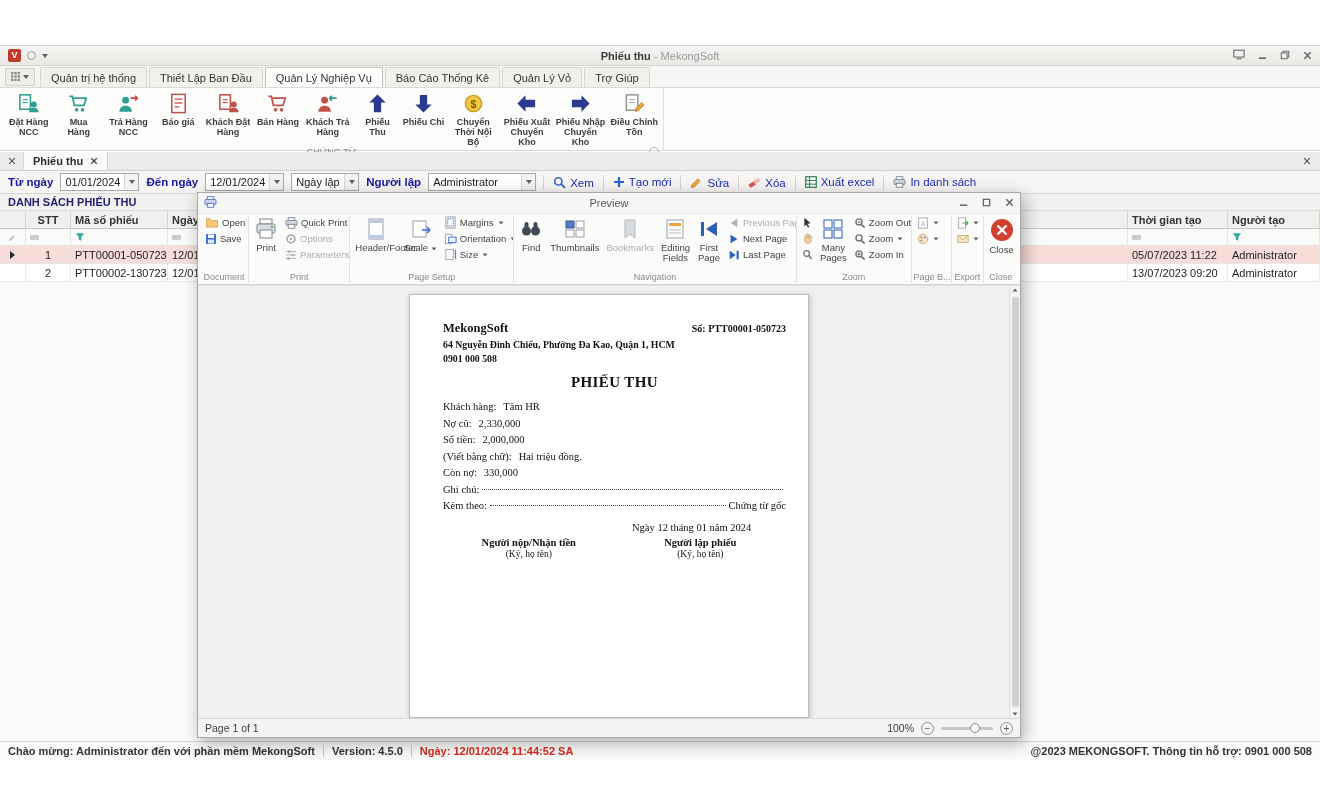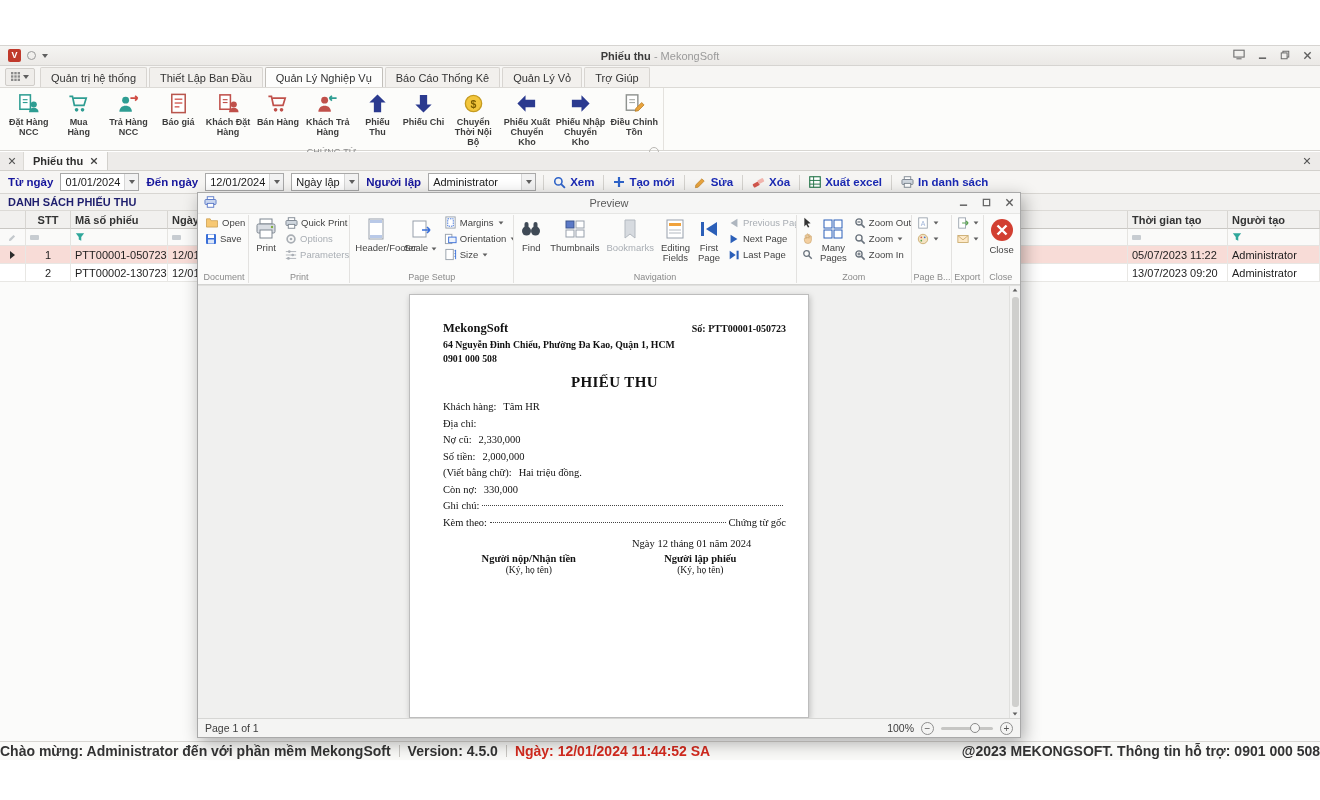--- a/index.html
+++ b/index.html
@@ -52,21 +52,21 @@
 .dt-right{width:26px;display:flex;align-items:center;justify-content:center}
 
 
 .filterbar{position:absolute;top:171px;left:0;width:100%;height:23px;background:#f6f5f3;
   border-bottom:1px solid #d8d6d2;display:flex;align-items:center;padding:0 8px;gap:7px;font-size:11.5px}
 .flabel{color:#16169c;font-weight:bold;white-space:nowrap}
 .dateedit{display:flex;align-items:center;height:18px;background:#fff;border:1px solid #a9a9a9}
 .dateedit .val{padding:0 4px;font-size:11px;color:#1c1c1c;white-space:nowrap}
 .darr{width:14px;height:100%;display:flex;align-items:center;justify-content:center;border-left:1px solid #d6d6d6;background:#f2f2f2}
 .fsep{width:1px;height:15px;background:#d4d2ce}
-.fbtn{display:flex;align-items:flex-start;gap:4px;color:#1b2ab4;font-weight:bold;font-size:11.5px;padding:0 2px;white-space:nowrap}
+.fbtn{display:flex;align-items:flex-end;gap:4px;color:#1b2ab4;font-weight:normal;font-size:11.5px;padding:0 2px;white-space:nowrap}
 
 
 .gridtitle{position:absolute;top:194px;left:0;width:100%;height:17px;background:#f2f1ef;display:flex;align-items:center;
   padding:0 8px;font-size:11px;font-weight:bold;color:#1f1f6e;border-bottom:1px solid #dcdad6}
 .grid{position:absolute;top:211px;left:0;width:100%;height:530px;background:#fbfbfa}
 .grow{display:grid;grid-template-columns:26px 45px 97px 1fr 100px 92px;height:18px}
 .grow>div{display:flex;align-items:center;padding:0 4px;font-size:11px;overflow:hidden;white-space:nowrap}
 .grow.header>div{background:#f1f0ee;border-right:1px solid #d7d5d1;border-bottom:1px solid #c9c7c3;font-weight:bold;color:#333}
 .grow.filterrow{height:17px}
 .grow.filterrow>div{background:#fafaf9;border-right:1px solid #e5e4e1;border-bottom:1px solid #e5e4e1;gap:2px}
@@ -122,21 +122,21 @@
 .rline .vl{margin-left:7px}
 .dots{flex:1;border-bottom:1px dotted #444;margin:0 3px;transform:translateY(-3px)}
 .rdate{text-align:center;width:55%;margin-left:45%;margin-top:7px}
 .rsigs{display:flex;margin-top:4px}
 .rsig{width:50%;text-align:center}
 .rsig .nm{font-weight:bold;font-size:10.5px}
 .rsig .ky{font-size:9.5px;margin-top:1px}
 
 
 .statusbar{position:absolute;top:741px;left:0;width:100%;height:19px;background:#fafaf8;border-top:1px solid #d8d6d2;
-  display:flex;align-items:center;padding:0 0;font-size:14px;gap:8px}
+  display:flex;align-items:center;padding:0 8px;font-size:11px;gap:8px}
 .statusbar .sep{width:1px;height:12px;background:#c9c7c3}
 .sb-welcome,.sb-version,.sb-right{font-weight:bold;color:#333;white-space:nowrap}
 .sb-date{font-weight:bold;color:#d42a1e;white-space:nowrap}
 .sb-right{margin-left:auto}
 .minibox{display:inline-block;width:9px;height:5px;border-radius:1px;background:#c7ccd1}
 </style>
 </head>
 <body>
 
 <div class="screen">
@@ -794,24 +794,20 @@
             <span class="rnum"><span>Số:</span> <span>PTT00001-050723</span></span>
           </div>
           <div class="raddr">64 Nguyễn Đình Chiểu, Phường Đa Kao, Quận 1, HCM</div>
           <div class="rphone">0901 000 508</div>
           <div class="rtitle">PHIẾU THU</div>
           <div class="rline">
               <span class="lb">Khách hàng:</span>
               <span class="vl">Tâm HR</span>
             </div>
           <div class="rline">
-              <span class="lb">Địa chỉ:</span>
-              <span class="vl"></span>
-            </div>
-          <div class="rline">
               <span class="lb">Nợ cũ:</span>
               <span class="vl">2,330,000</span>
             </div>
           <div class="rline">
               <span class="lb">Số tiền:</span>
               <span class="vl">2,000,000</span>
             </div>
           <div class="rline">
               <span class="lb">(Viết bằng chữ):</span>
               <span class="vl">Hai triệu đồng.</span>

